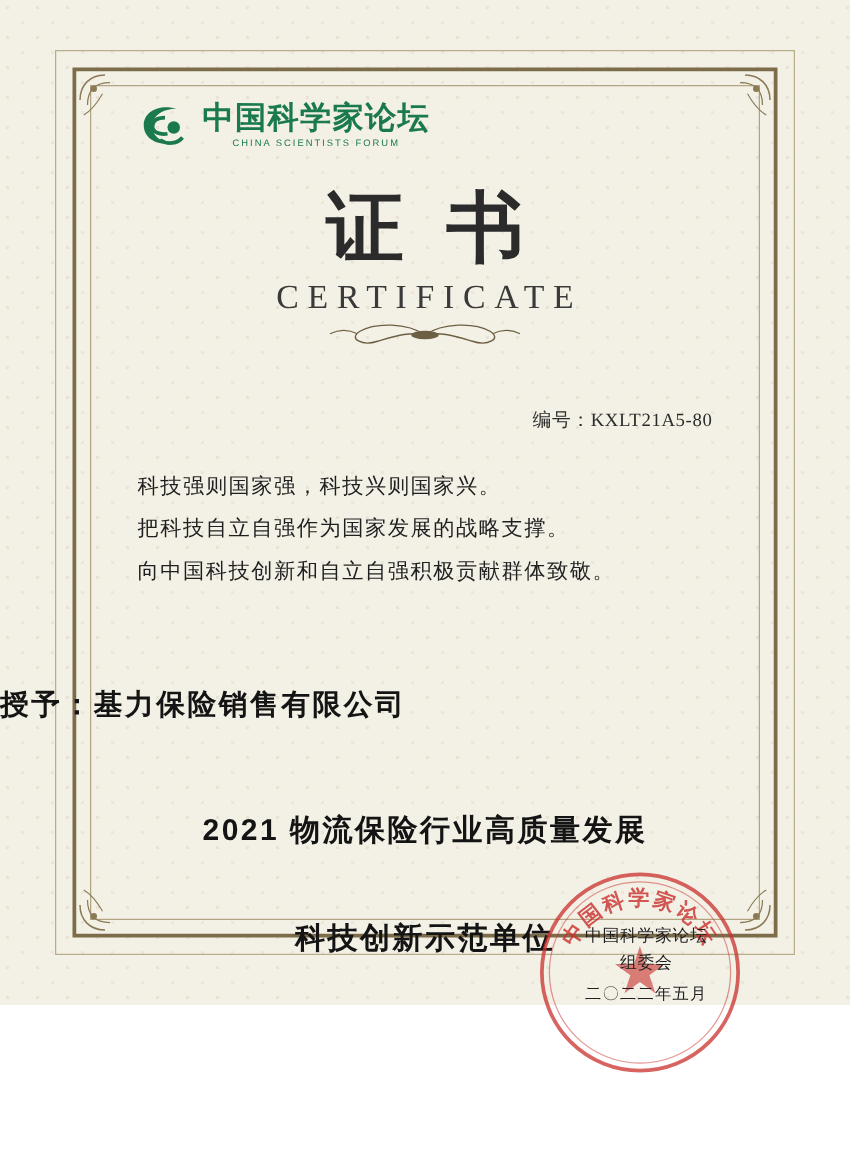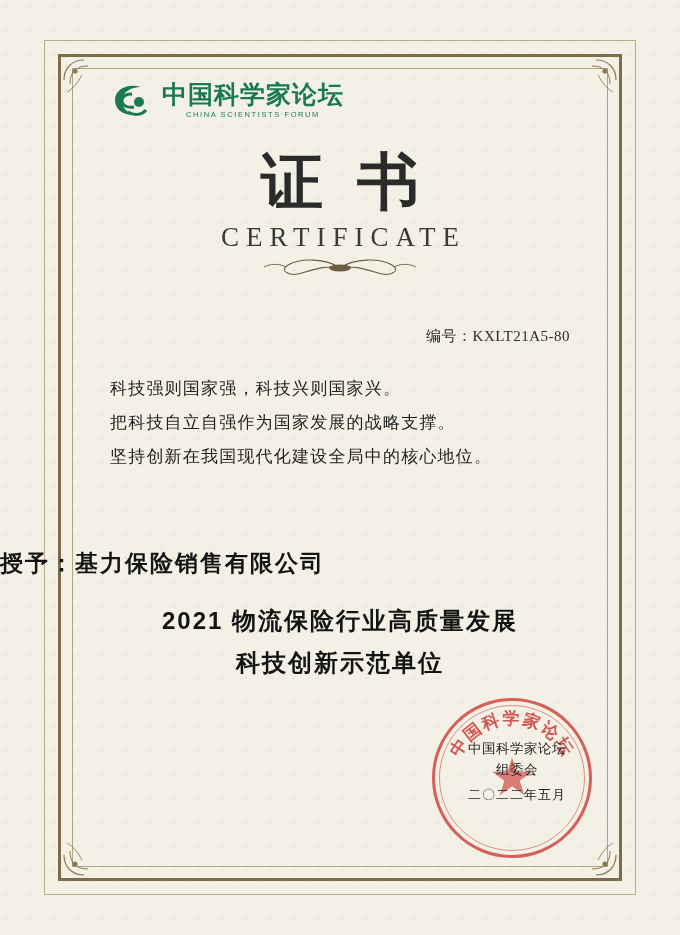--- a/index.html
+++ b/index.html
@@ -10,21 +10,21 @@
   body {
     width: 680px;
     height: 935px;
     overflow: hidden;
     font-family: "Liberation Serif", serif;
   }
 
   .certificate {
     position: relative;
     width: 680px;
-    height: 935px;
+    height: 804px;
     background: #f3f0e6;
     background-image:
       radial-gradient(circle at 6px 6px, rgba(205,195,170,0.30) 1.3px, transparent 1.6px),
       radial-gradient(circle at 18px 18px, rgba(205,195,170,0.22) 1.3px, transparent 1.6px);
     background-size: 24px 24px, 24px 24px;
     box-sizing: border-box;
   }
 
   
   .frame-outer {
@@ -193,20 +193,21 @@
     left: 0; right: 0;
     text-align: center;
   }
   .award-title div {
     font-family: "Liberation Sans", sans-serif;
     font-weight: bold;
     font-size: 24px;
     letter-spacing: 2px;
     color: #141414;
     line-height: 42px;
+    margin-top: 44px;
   }
 
   
   .seal {
     position: absolute;
     left: 432px;
     top: 698px;
     width: 160px;
     height: 160px;
   }
@@ -338,21 +339,21 @@
       <path d="M56 12 C48 8 40 9 34 12" fill="none" stroke="#6d5f43" stroke-width="0.9"></path>
       <path d="M164 12 C172 8 180 9 186 12" fill="none" stroke="#6d5f43" stroke-width="0.9"></path>
     </svg>
   </div>
 
   <div class="serial">编号：KXLT21A5-80</div>
 
   <div class="body-lines">
     <div>科技强则国家强，科技兴则国家兴。</div>
     <div>把科技自立自强作为国家发展的战略支撑。</div>
-    <div>坚持创新在我国现代化建设全局中的核心地位。</div>
+    <div>向中国科技创新和自立自强积极贡献群体致敬。</div>
   </div>
 
   <div class="award-to">授予：基力保险销售有限公司</div>
 
   <div class="award-title">
     <div>2021 物流保险行业高质量发展</div>
     <div>科技创新示范单位</div>
   </div>
 
   <div class="seal">

